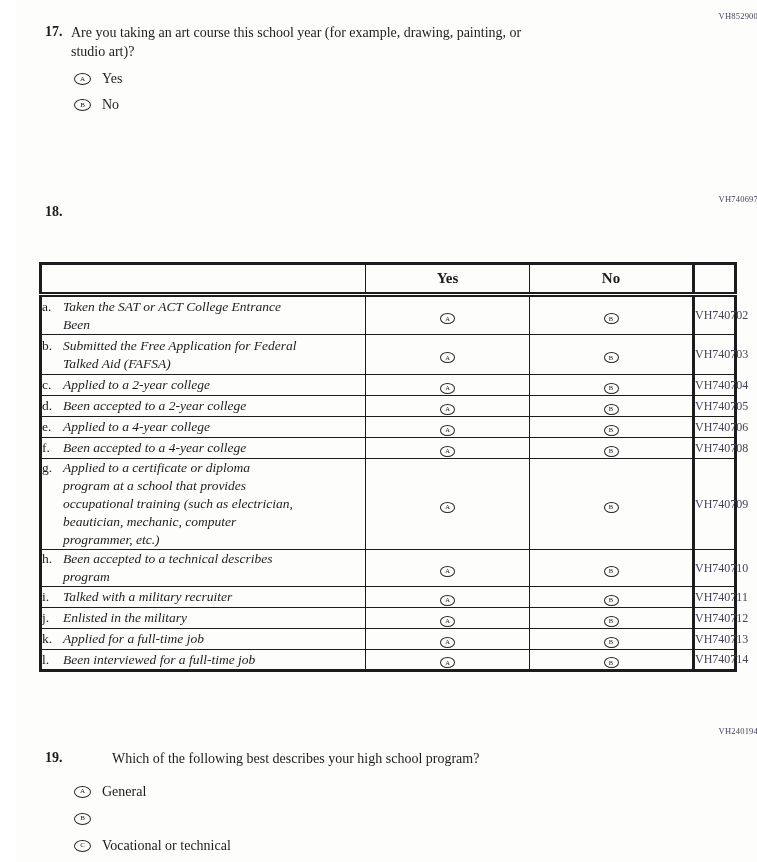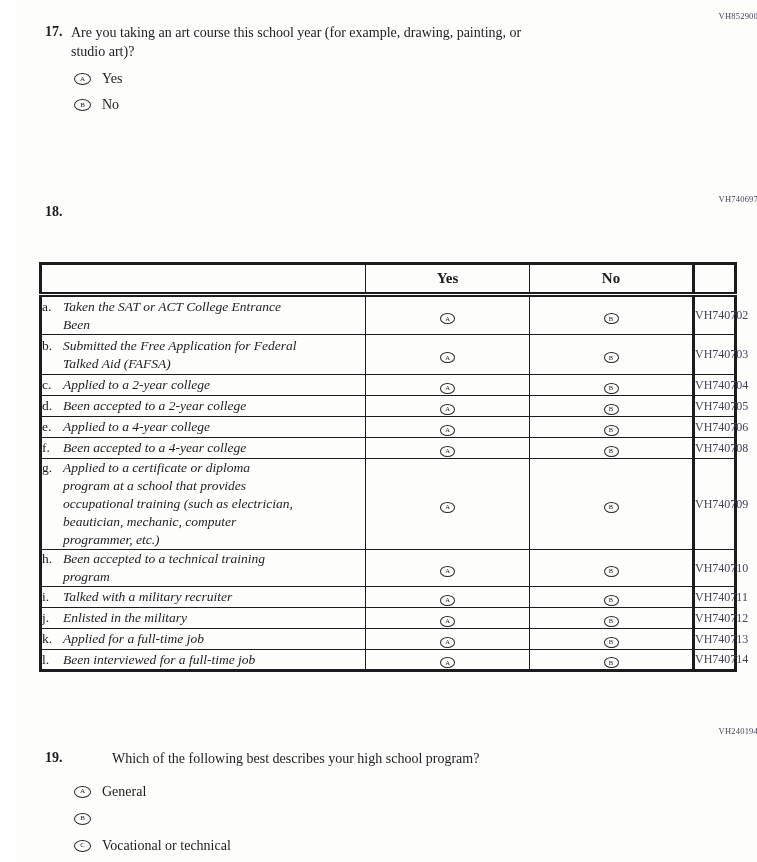--- a/index.html
+++ b/index.html
@@ -199,21 +199,21 @@
           </td>
         <td class="cell-bubble"><span class="bubble tbubble">A</span></td>
         <td class="cell-bubble"><span class="bubble tbubble">B</span></td>
         <td class="cell-code">VH740709</td>
       </tr>
       <tr class="h30">
         <td class="cell-label">
             <div class="lbl">
           <span class="ltr">h.</span>
           <span class="txt">
-            <span class="ln">Been accepted to a technical training</span>
+            <span class="ln">Been accepted to a technical describes</span>
             <span class="ln">program</span>
           </span>
             </div>
           </td>
         <td class="cell-bubble"><span class="bubble tbubble">A</span></td>
         <td class="cell-bubble"><span class="bubble tbubble">B</span></td>
         <td class="cell-code">VH740710</td>
       </tr>
       <tr>
         <td class="cell-label">

